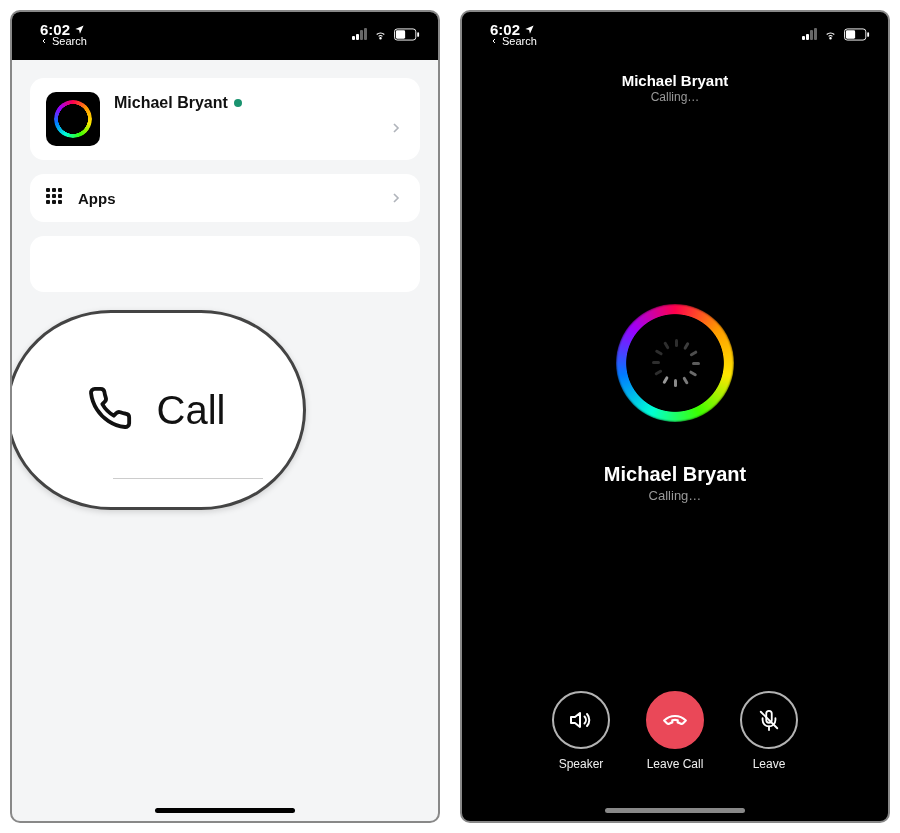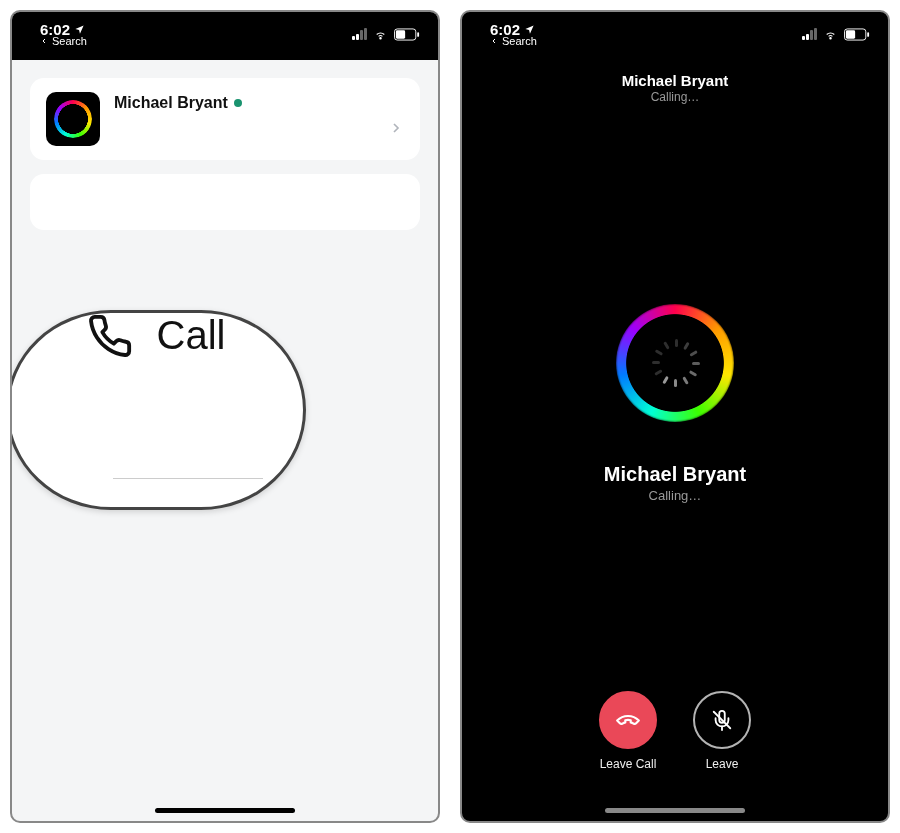--- a/index.html
+++ b/index.html
@@ -94,20 +94,21 @@
     .zoom-bubble {
       position: absolute;
       left: -6px;
       top: 250px;
       width: 300px;
       height: 200px;
       border: 3px solid #444;
       border-radius: 105px / 100px;
       background: #fff;
       display:flex;
+      align-items:center;
       justify-content:center;
       gap: 24px;
       box-shadow: 0 2px 6px rgba(0,0,0,0.15);
       z-index: 5;
     }
     .zoom-label { font-size: 40px; font-weight: 400; color:#111; }
     .zoom-icon svg { width: 46px; height:46px; }
     .zoom-div { position:absolute; right:40px; bottom:28px; width:150px; height:1px; background:#ccc;}
 
     .home-indicator {
@@ -206,20 +207,40 @@
           <span class="status-dot"></span>
         </div>
         <div class="chev-row2">
           <svg width="16" height="16" viewBox="0 0 24 24" fill="none" stroke="#b0b4bb" stroke-width="2.5">
               <polyline points="9 6 15 12 9 18"></polyline>
             </svg>
         </div>
       </div>
     </div>
 
+    <div class="card">
+      <div class="row">
+        <div class="apps-icon">
+            <span></span>
+            <span></span>
+            <span></span>
+            <span></span>
+            <span></span>
+            <span></span>
+            <span></span>
+            <span></span>
+            <span></span>
+          </div>
+        <div class="apps-label">Apps</div>
+        <div style="flex:1"></div>
+        <svg width="16" height="16" viewBox="0 0 24 24" fill="none" stroke="#b0b4bb" stroke-width="2.5">
+            <polyline points="9 6 15 12 9 18"></polyline>
+          </svg>
+      </div>
+    </div>
 
     <div class="card empty-card"></div>
 
     <div class="zoom-bubble">
       <span class="zoom-icon">
         <svg viewBox="0 0 24 24" fill="none" stroke="#111" stroke-width="2" stroke-linecap="round" stroke-linejoin="round">
             <path d="M22 16.9v3a2 2 0 0 1-2.2 2 19.8 19.8 0 0 1-8.6-3.1 19.5 19.5 0 0 1-6-6A19.8 19.8 0 0 1 2.1 4.2 2 2 0 0 1 4.1 2h3a2 2 0 0 1 2 1.7c.1 1 .4 2 .7 2.9a2 2 0 0 1-.5 2.1L8 10a16 16 0 0 0 6 6l1.3-1.3a2 2 0 0 1 2.1-.5c.9.4 1.9.6 2.9.8a2 2 0 0 1 1.7 2z"></path>
           </svg>
       </span>
       <span class="zoom-label">Call</span>
@@ -294,20 +315,30 @@
       </div>
     </div>
     <div class="names-center">
       <div class="call-name-c">Michael Bryant</div>
       <div class="call-sub-c">Calling…</div>
     </div>
   </div>
 
   <div class="call-footer">
     <div class="call-btn">
+      <div class="circ">
+        <svg width="24" height="24" viewBox="0 0 24 24" fill="none" stroke="#fff" stroke-width="2" stroke-linecap="round" stroke-linejoin="round">
+            <polygon points="11 5 6 9 2 9 2 15 6 15 11 19 11 5"></polygon>
+            <path d="M15.5 8.5a5 5 0 0 1 0 7"></path>
+            <path d="M18 6a9 9 0 0 1 0 12"></path>
+          </svg>
+      </div>
+      <div class="btn-label">Speaker</div>
+    </div>
+    <div class="call-btn">
       <div class="circ red">
         <svg width="26" height="26" viewBox="0 0 24 24" fill="none" stroke="#fff" stroke-width="2" stroke-linecap="round" stroke-linejoin="round">
             <path d="M22 12.5a14 14 0 0 0-20 0l2.5 2.5a2 2 0 0 0 2.4.3 10 10 0 0 1 2.6-1.1v-2a10 10 0 0 1 5 0v2a10 10 0 0 1 2.6 1.1 2 2 0 0 0 2.4-.3z"></path>
           </svg>
       </div>
       <div class="btn-label">Leave Call</div>
     </div>
     <div class="call-btn">
       <div class="circ">
         <svg width="22" height="22" viewBox="0 0 24 24" fill="none" stroke="#fff" stroke-width="2" stroke-linecap="round" stroke-linejoin="round">

